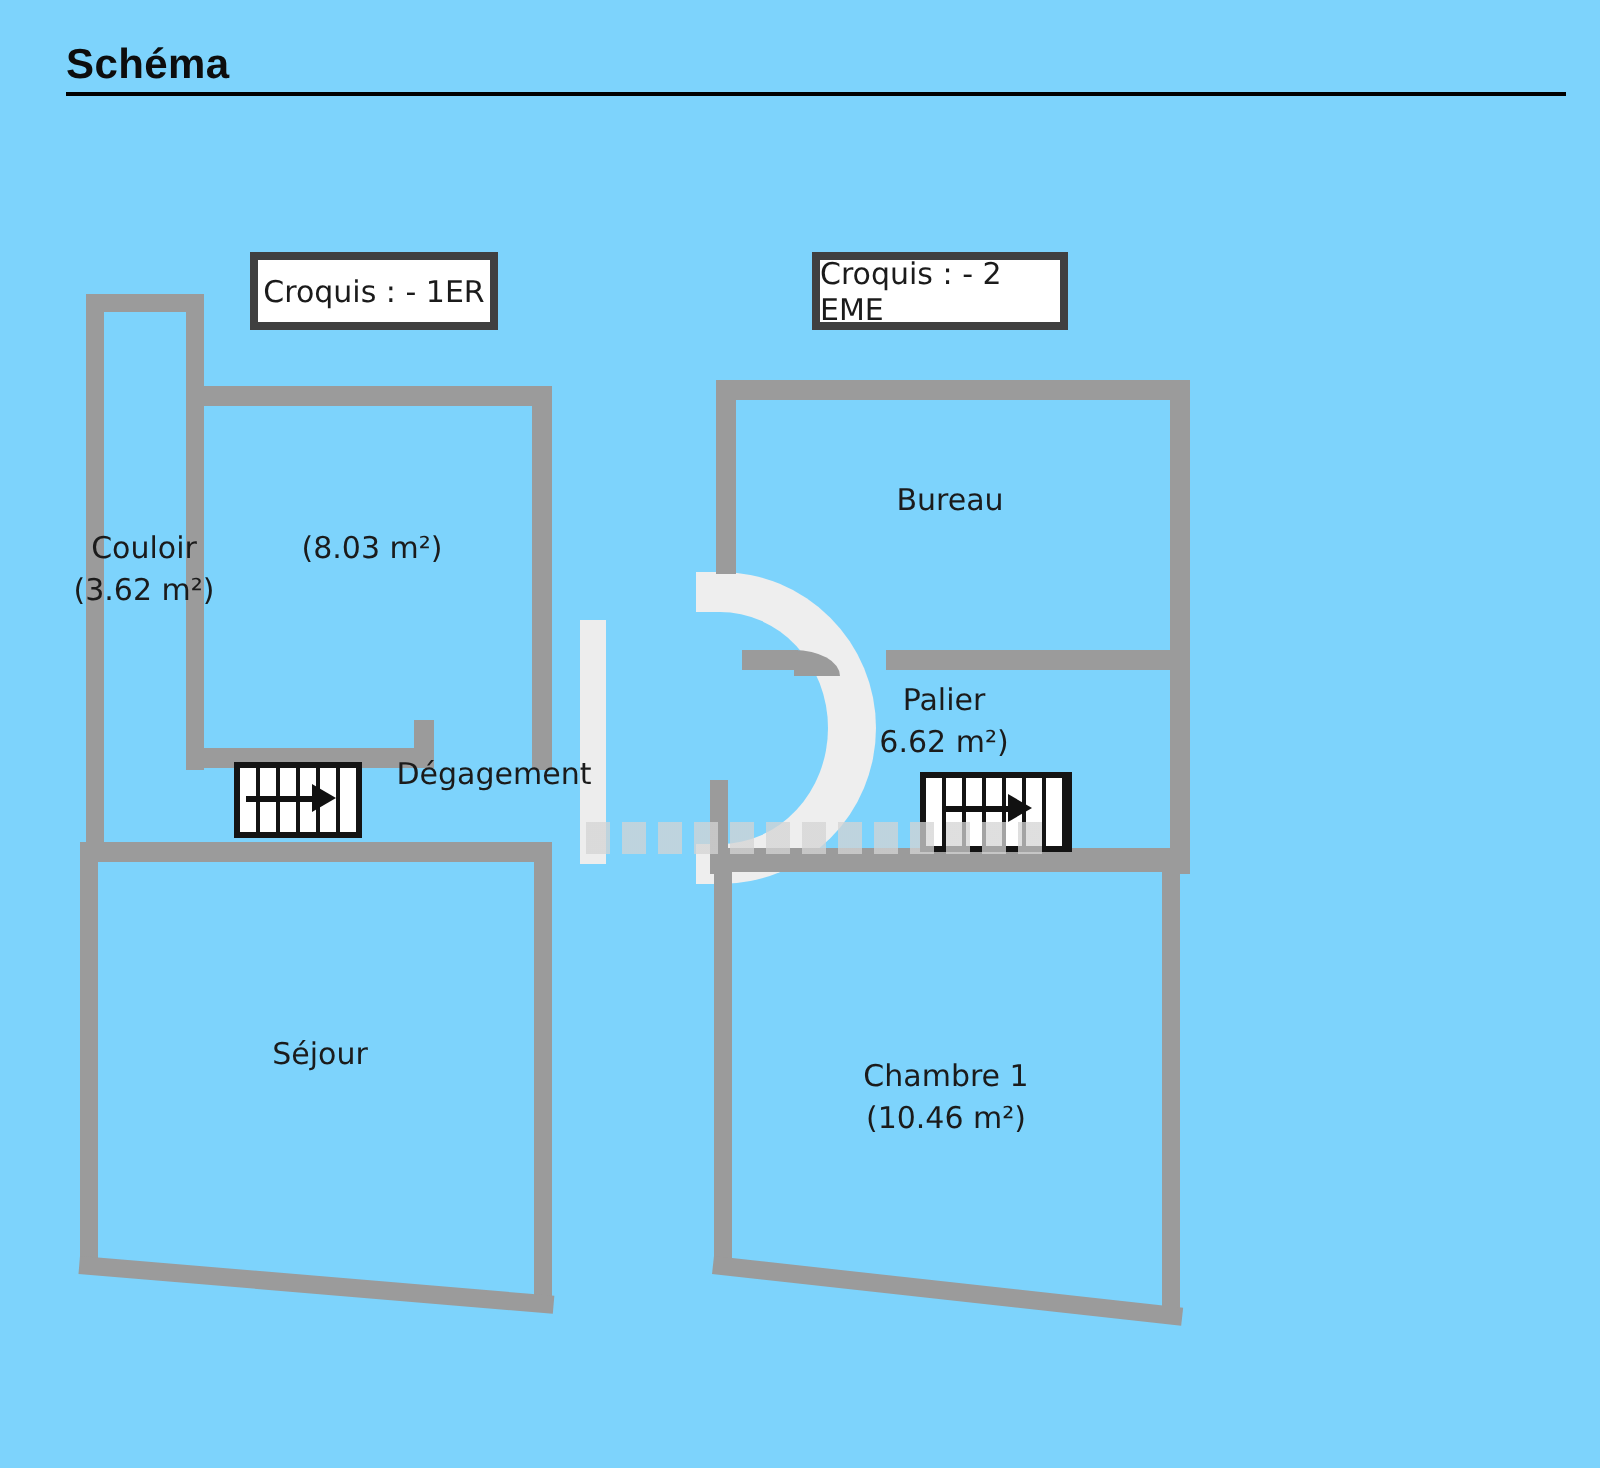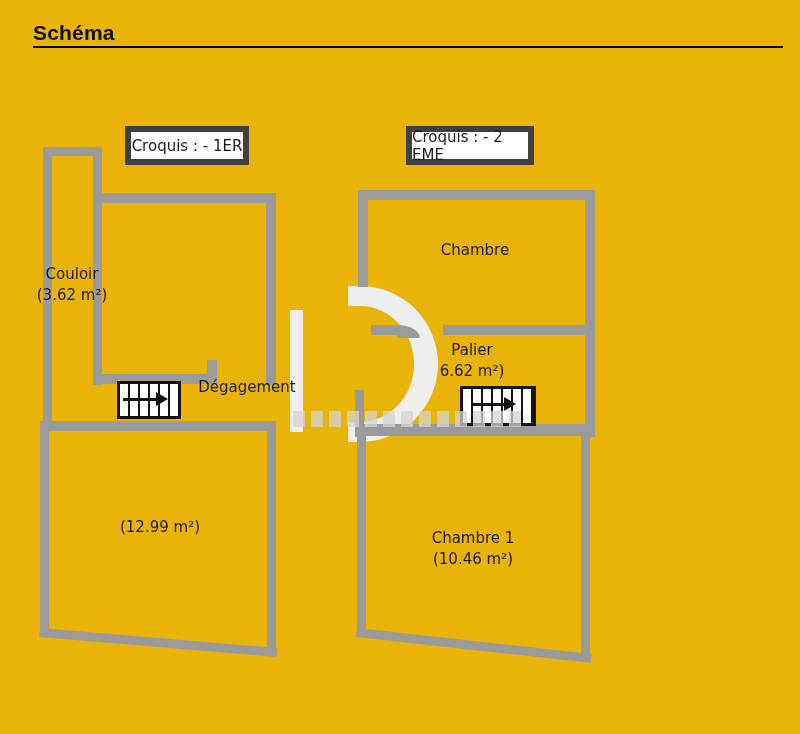--- a/index.html
+++ b/index.html
@@ -1,16 +1,16 @@
 <!DOCTYPE html>
 <html><head>
 <meta charset="utf-8">
 <style>
   html,body{margin:0;padding:0;background:#ffffff;}
-  .page{position:relative;width:800px;height:734px;background:#eab308;overflow:hidden;
+  .page{position:relative;width:800px;height:734px;background:#7dd3fc;overflow:hidden;
         font-family:"DejaVu Sans",sans-serif;color:#1b1b1b;}
   .title{position:absolute;left:33px;top:21px;font-family:"Liberation Sans",sans-serif;
          font-weight:bold;font-size:21px;color:#0d0d0d;letter-spacing:.2px;}
   .rule{position:absolute;left:33px;top:46px;width:750px;height:2px;background:#000;}
 
   
   .wm{position:absolute;z-index:1;}
   .wm-bar{left:290px;top:310px;width:13px;height:122px;background:#ededed;}
   .wm-bowl{left:348px;top:286px;width:90px;height:156px;box-sizing:border-box;
            border:20px solid #eeeeee;border-left:none;border-right-width:24px;
@@ -27,21 +27,21 @@
   .stairs{position:absolute;z-index:5;box-sizing:border-box;border:3px solid #141414;
           background:repeating-linear-gradient(90deg,transparent 0 8px,#141414 8px 10px),#ffffff;}
   .stair-arrow-line{position:absolute;z-index:6;height:3px;background:#111;}
   .stair-arrow-head{position:absolute;z-index:6;width:0;height:0;
           border-top:7px solid transparent;border-bottom:7px solid transparent;
           border-left:12px solid #111;}
 
   
   .room-label{position:absolute;z-index:8;width:220px;text-align:center;
               font-size:15px;line-height:21px;transform:translateX(-50%);}
-  .croquis-box{position:absolute;z-index:8;box-sizing:border-box;border:6px solid #404040;
+  .croquis-box{position:absolute;z-index:8;box-sizing:border-box;border:4px solid #404040;
                background:#fff;display:flex;align-items:center;justify-content:center;
                font-size:15px;color:#1b1b1b;}
 </style>
 </head>
 <body>
 
 <div class="page">
 
   <div class="title">Schéma</div>
   <div class="rule"></div>
@@ -69,26 +69,27 @@
 
     <div class="stairs" style="left:117px;top:381px;width:64px;height:38px;"></div>
     <div class="stair-arrow-line" style="left:123px;top:398px;width:35px;"></div>
     <div class="stair-arrow-head" style="left:156px;top:392px;"></div>
 
     <div class="room-label" style="left:72px;top:264px;">
       <div>Couloir</div>
       <div>(3.62 m²)</div>
     </div>
     <div class="room-label" style="left:186px;top:264px;">
+      <div>(8.03 m²)</div>
     </div>
     <div class="room-label" style="left:247px;top:377px;">
       <div>Dégagement</div>
     </div>
     <div class="room-label" style="left:160px;top:517px;">
-      <div>(12.99 m²)</div>
+      <div>Séjour</div>
     </div>
   </div>
 
   <div>
     <div class="croquis-box" style="left:406px;top:126px;width:128px;height:39px;">
       <span>Croquis : - 2 EME</span>
     </div>
 
     <div class="wall" style="left:358px;top:190px;width:237px;height:10px;"></div>
     <div class="wall" style="left:358px;top:190px;width:10px;height:97px;"></div>
@@ -100,21 +101,21 @@
     <div class="wall" style="left:355px;top:424px;width:240px;height:12px;"></div>
     <div class="wall" style="left:357px;top:424px;width:9px;height:210px;"></div>
     <div class="wall" style="left:581px;top:424px;width:9px;height:236px;"></div>
     <div class="wall slant" style="left:357px;top:628px;width:236px;height:9px;transform:rotate(6.3deg);"></div>
 
     <div class="stairs" style="left:460px;top:386px;width:76px;height:40px;"></div>
     <div class="stair-arrow-line" style="left:473px;top:403px;width:34px;"></div>
     <div class="stair-arrow-head" style="left:504px;top:397px;"></div>
 
     <div class="room-label" style="left:475px;top:240px;">
-      <div>Chambre</div>
+      <div>Bureau</div>
     </div>
     <div class="room-label" style="left:472px;top:340px;">
       <div>Palier</div>
       <div>6.62 m²)</div>
     </div>
     <div class="room-label" style="left:473px;top:528px;">
       <div>Chambre 1</div>
       <div>(10.46 m²)</div>
     </div>
   </div>

